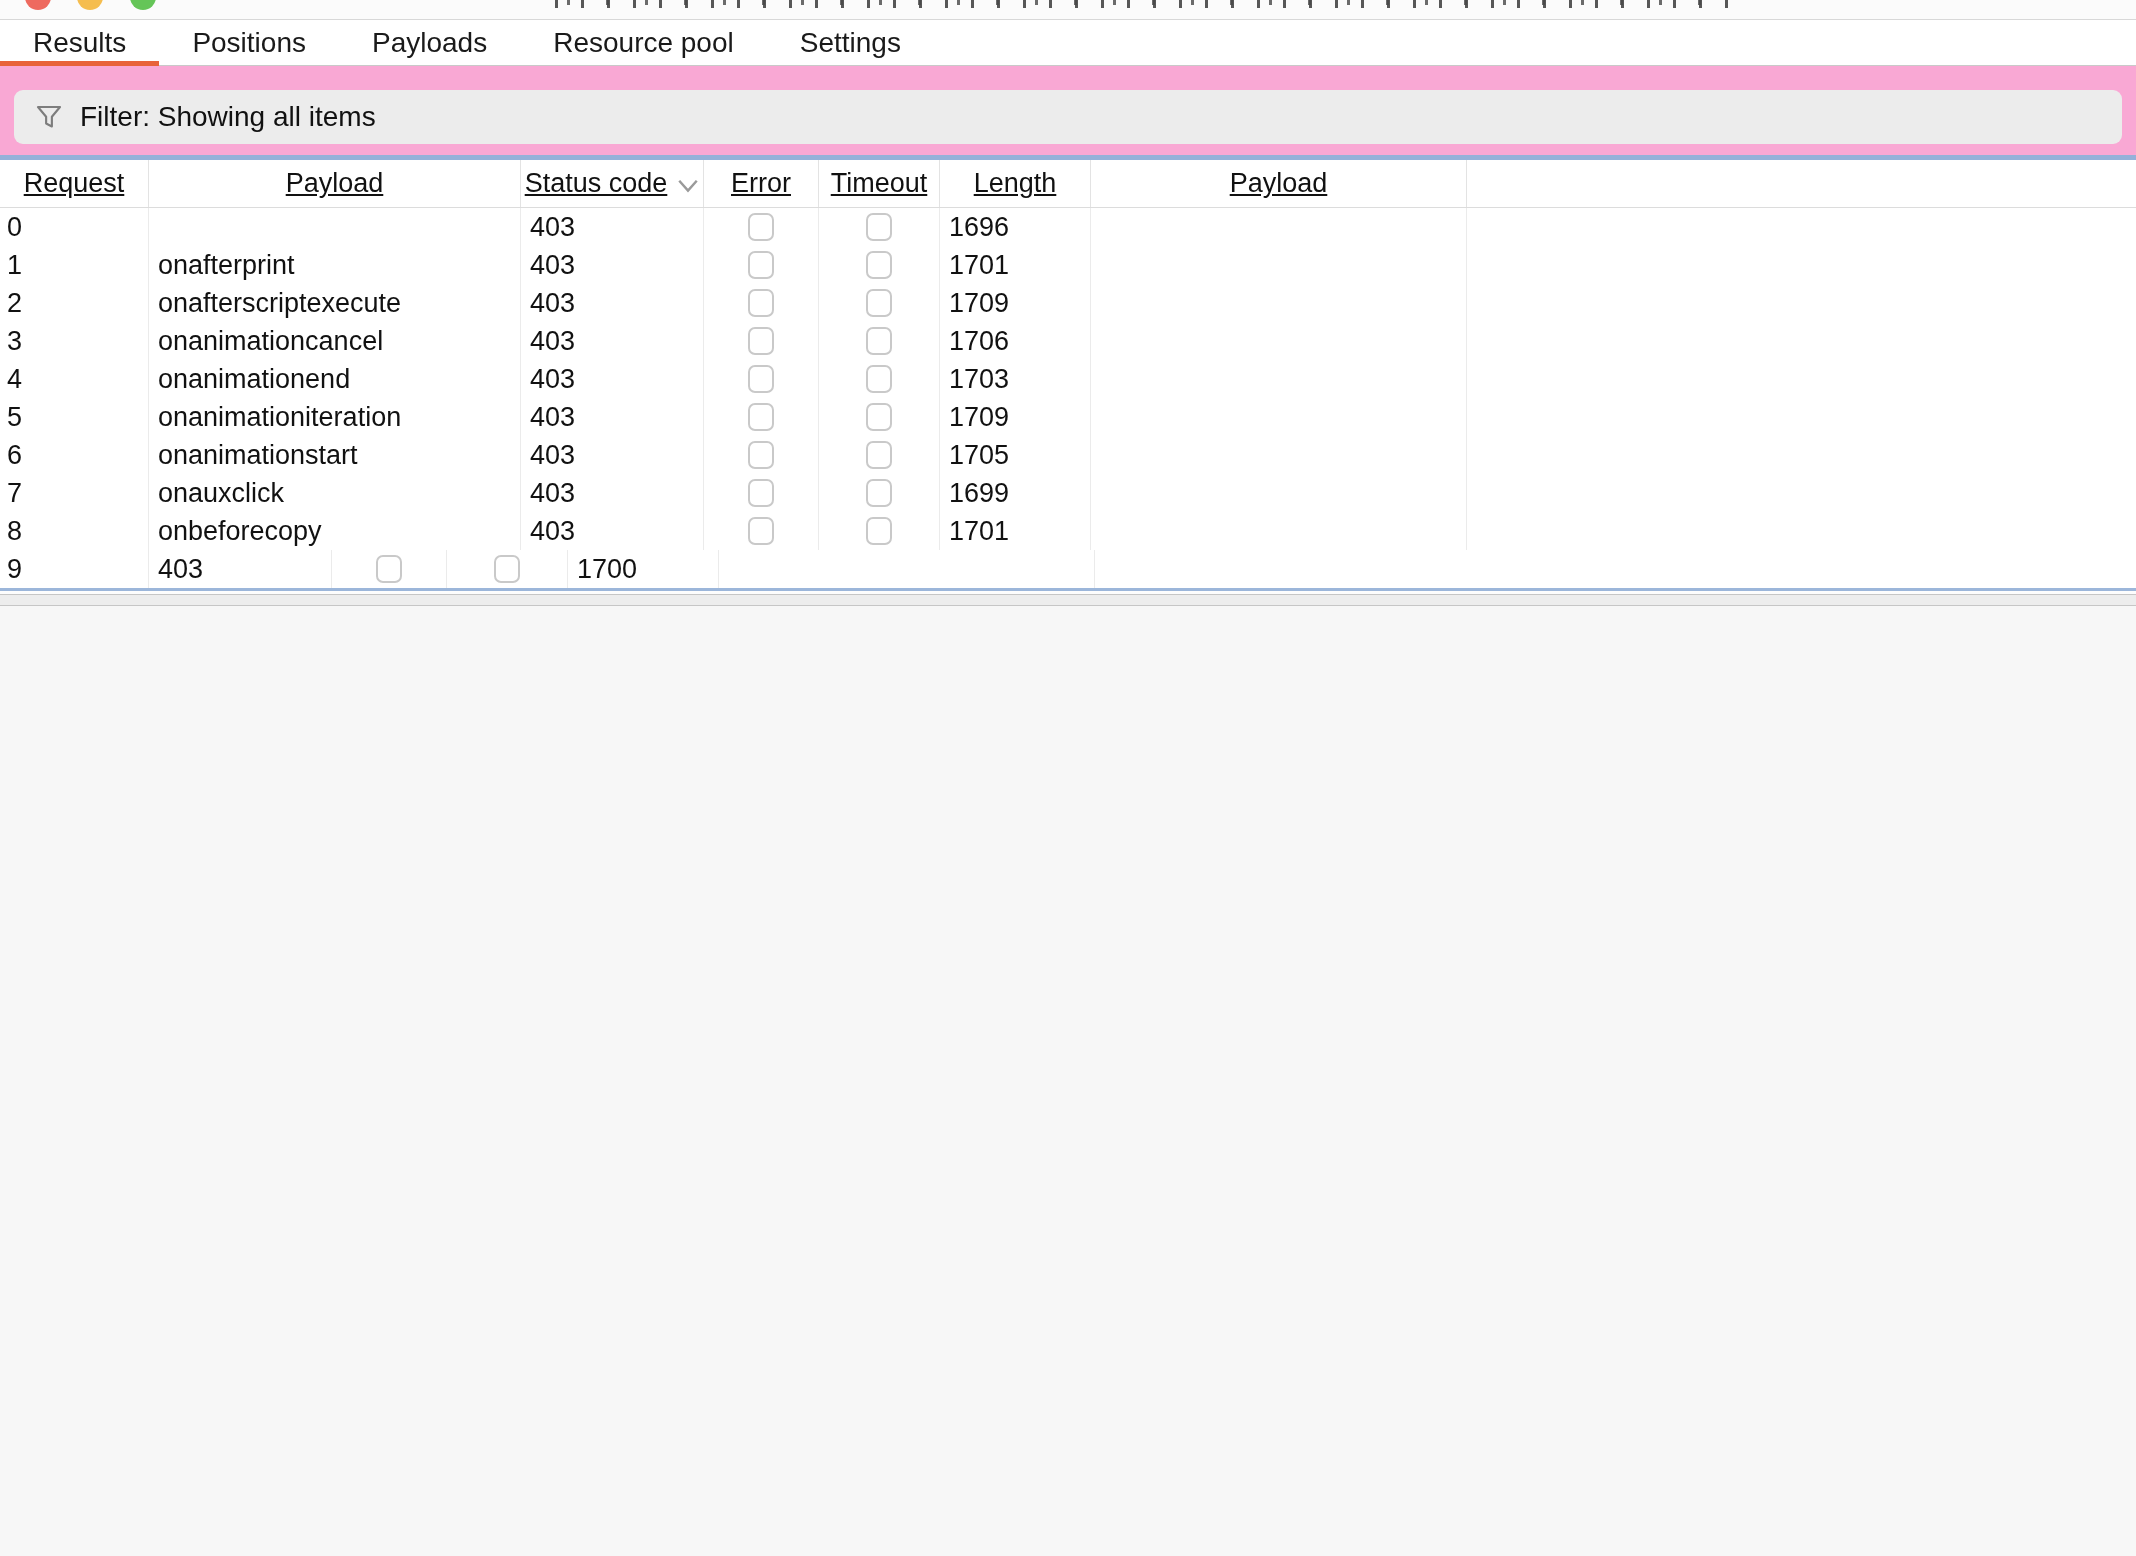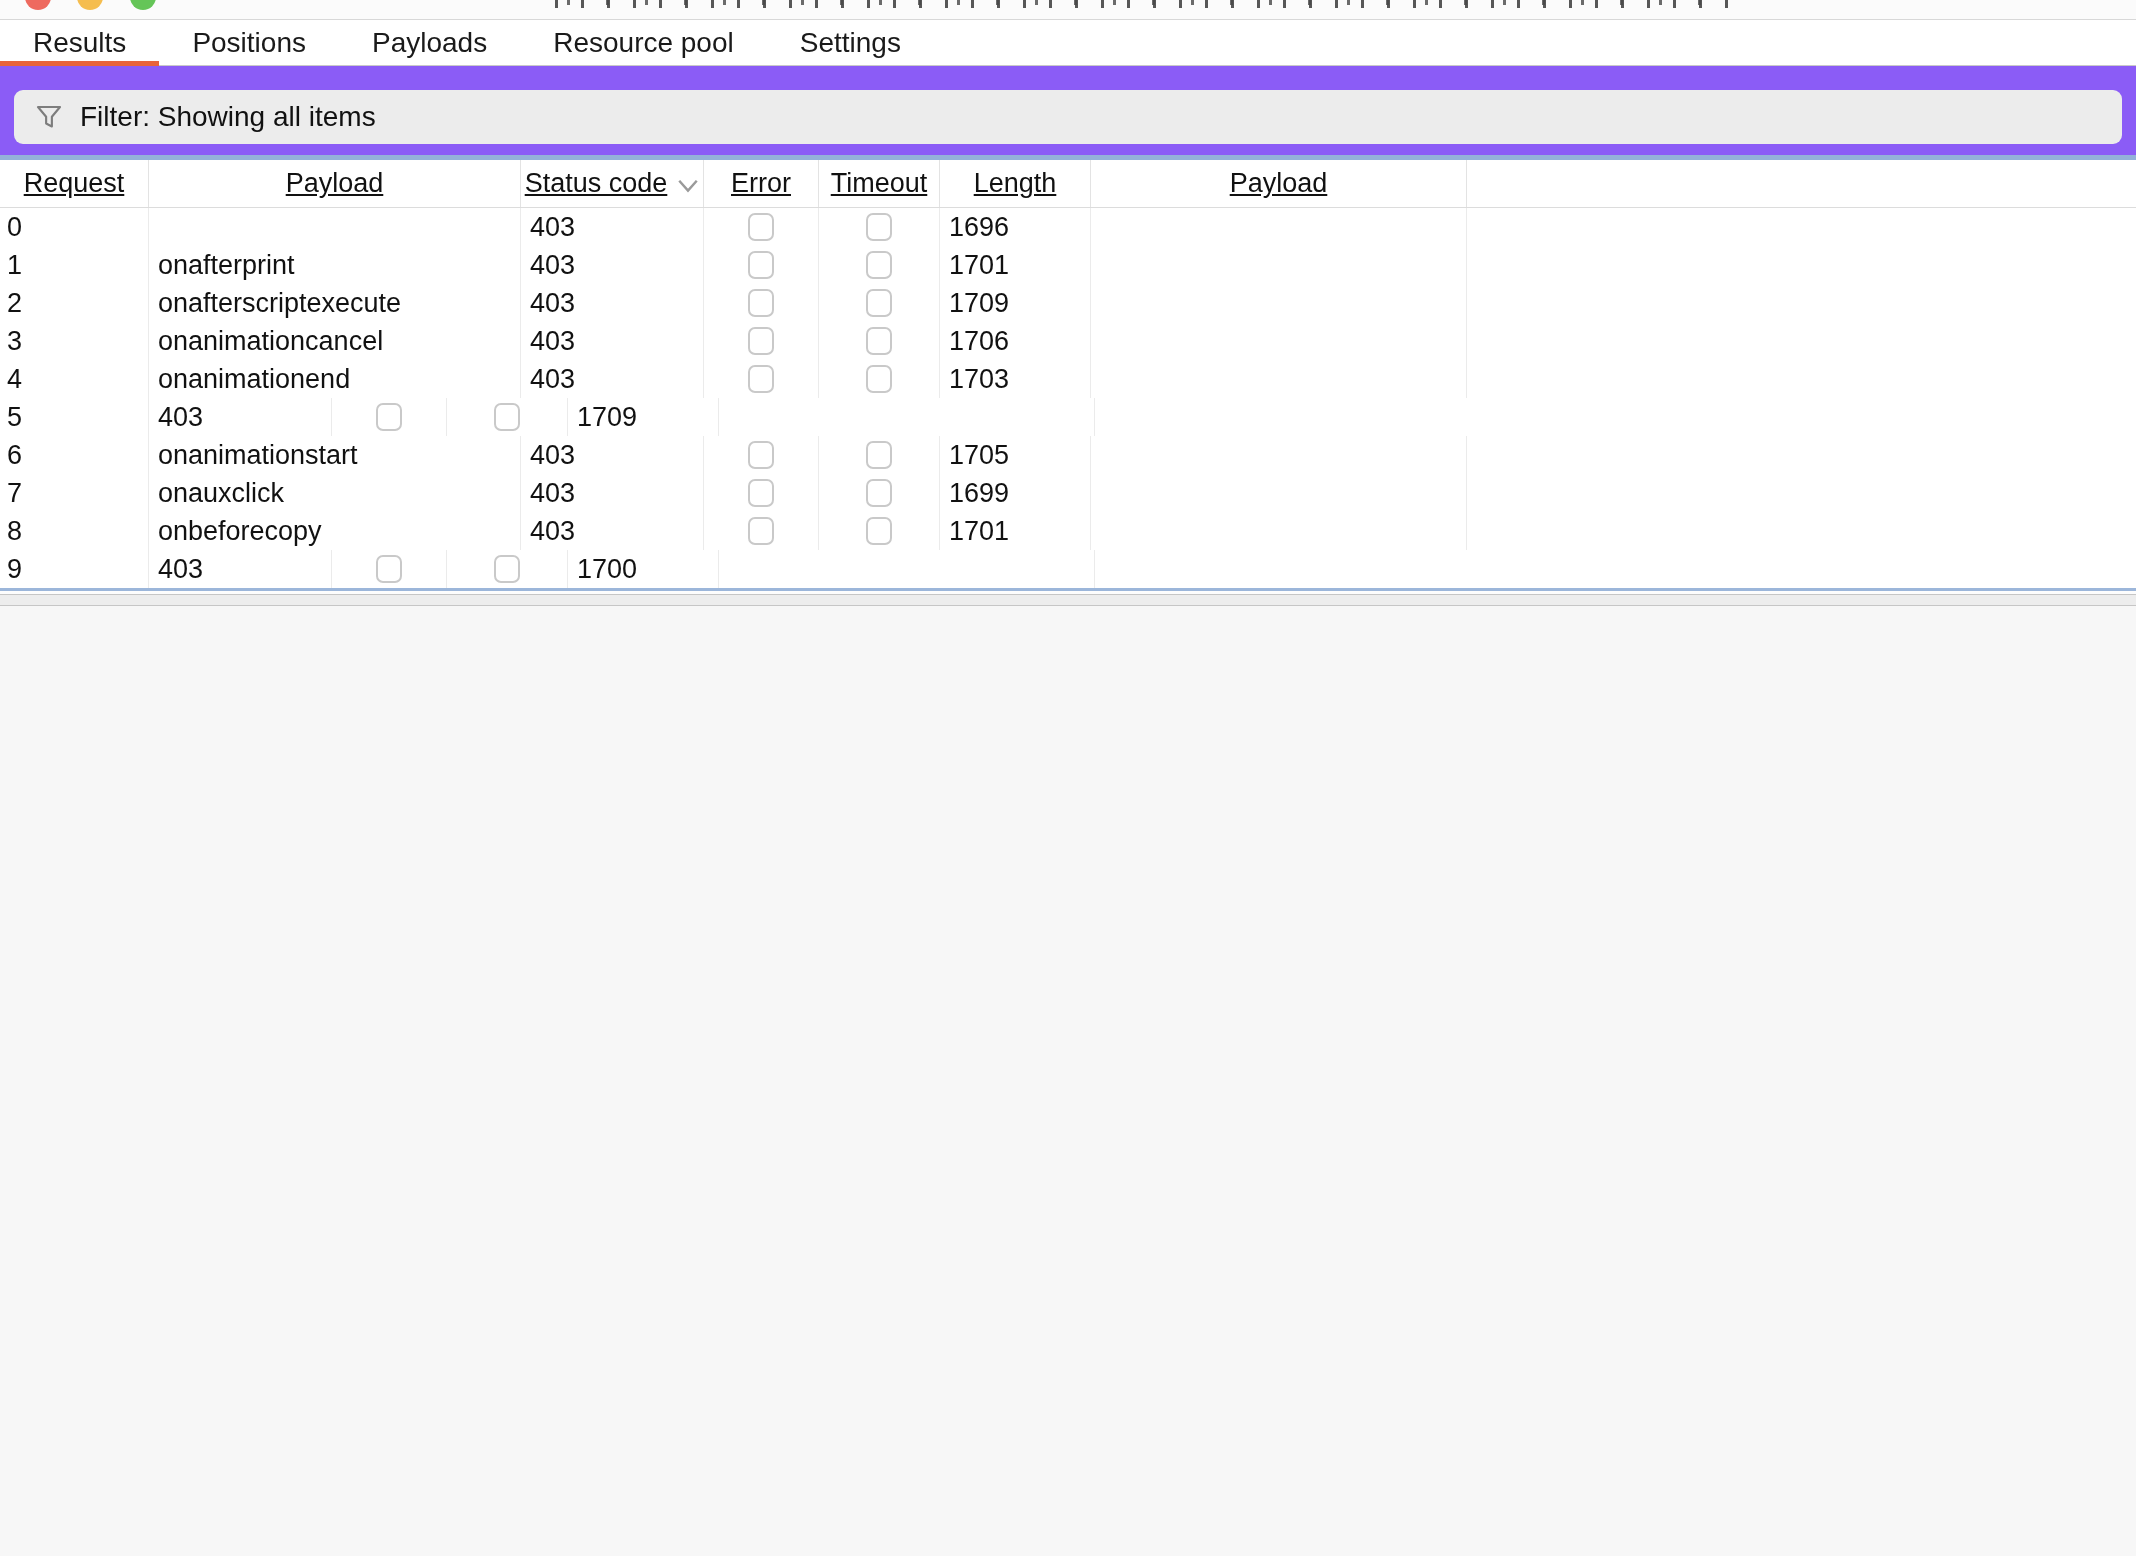--- a/index.html
+++ b/index.html
@@ -38,21 +38,21 @@
   .tab {
     display:flex; align-items:center; padding:0 33px;
     font-size:28px; color:#1a1a1a; position:relative; white-space:nowrap;
   }
   .tab.active::after {
     content:""; position:absolute; left:0; right:0; bottom:-1px; height:5px;
     background:#e8633a;
   }
 
   
-  .filter-wrap { padding:24px 14px 11px 14px; background:#8b5cf6; height:89px; }
+  .filter-wrap { padding:24px 14px 11px 14px; background:#f9a8d4; height:89px; }
   .filter-bar {
     height:54px; background:#ececec; border-radius:9px;
     display:flex; align-items:center; padding:0 20px; gap:16px;
   }
   .filter-label { font-size:28px; color:#111111; }
   .funnel-svg { width:30px; height:30px; display:block; }
 
   
   .thead {
     display:flex; height:53px;
@@ -291,20 +291,23 @@
     <div class="td col-comment">
         <span class="v"></span>
       </div>
     <div class="td col-fill"></div>
   </div>
 
   <div class="tr">
     <div class="td col-request">
         <span class="v">5</span>
       </div>
+    <div class="td col-payload">
+        <span class="v">onanimationiteration</span>
+      </div>
     <div class="td col-status">
         <span class="v">403</span>
       </div>
     <div class="td col-error center">
         <span class="checkbox"></span>
       </div>
     <div class="td col-timeout center">
         <span class="checkbox"></span>
       </div>
     <div class="td col-length">

